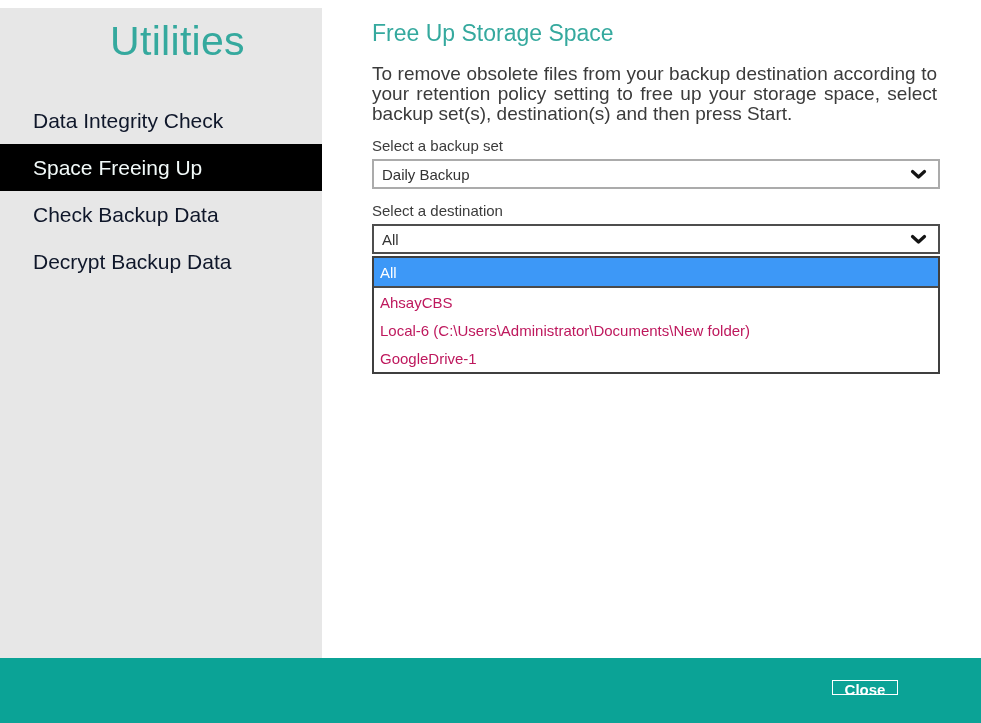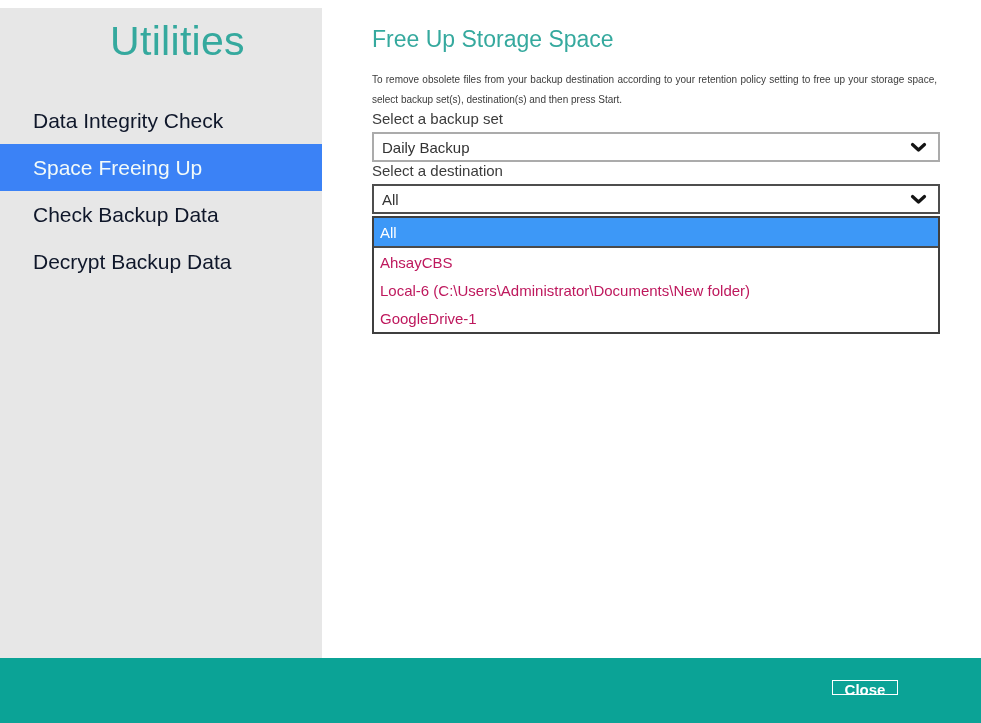--- a/index.html
+++ b/index.html
@@ -20,33 +20,33 @@
   .sidebar-title {
     margin:0; padding:10px 0 0 33px;
     font-size:41px; font-weight:300; color:#35a99e; letter-spacing:0.3px;
   }
   .menu { position:absolute; top:89px; left:0; right:0; }
   .menu-item {
     height:47px; display:flex; align-items:center;
     padding-left:33px; font-size:21px; font-weight:300; color:#0f172a;
     cursor:pointer; user-select:none;
   }
-  .menu-item.selected { background:#3b82f6; color:#f2faf9; }
+  .menu-item.selected { background:#000000; color:#f2faf9; }
 
   
   .main {
     position:absolute; left:322px; top:0; width:659px; height:658px;
     background:#ffffff; padding-left:50px; box-sizing:border-box;
   }
-  .page-title { margin:26px 0 0; font-size:23px; font-weight:400; color:#35a99e; }
+  .page-title { margin:20px 0 0; font-size:23px; font-weight:400; color:#35a99e; }
   .page-desc {
     margin:17px 0 0; width:565px;
-    font-size:10px; line-height:20px; color:#3b3b3b; text-align:justify;
+    font-size:19px; line-height:20px; color:#3b3b3b; text-align:justify;
   }
-  .field-label { font-size:15px; color:#3b3b3b; }
+  .field-label { margin-top:13px; font-size:15px; color:#3b3b3b; }
   .selectbox {
     margin-top:5px; width:568px; height:30px; box-sizing:border-box;
     border:2px solid #ababab; background:#fff;
     display:flex; align-items:center; justify-content:space-between;
     padding:0 11px 0 8px; font-size:15px; color:#333; cursor:pointer;
   }
   .selectbox.focused { border-color:#4d4d4d; }
   .chevron { flex:0 0 auto; display:block; }
 
   .option-list {

